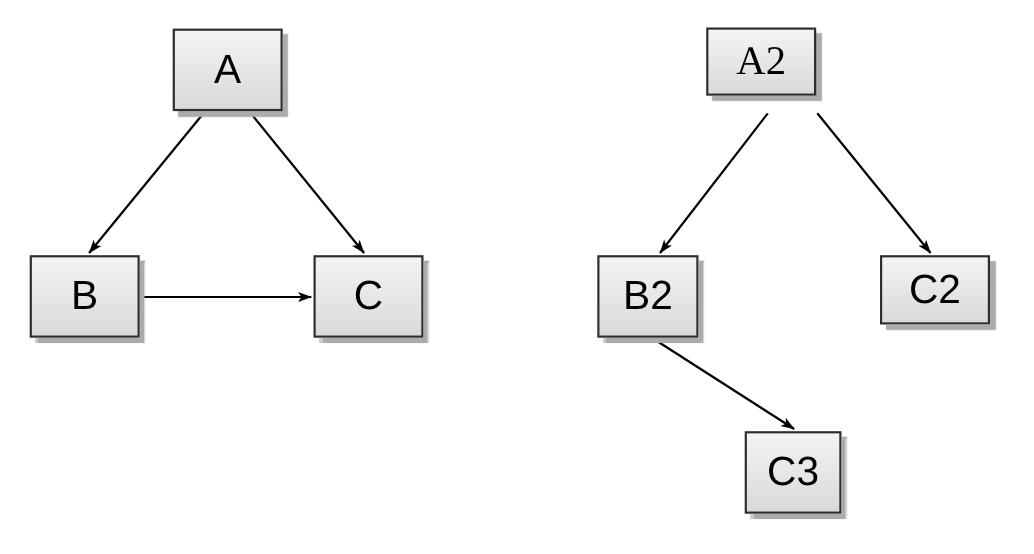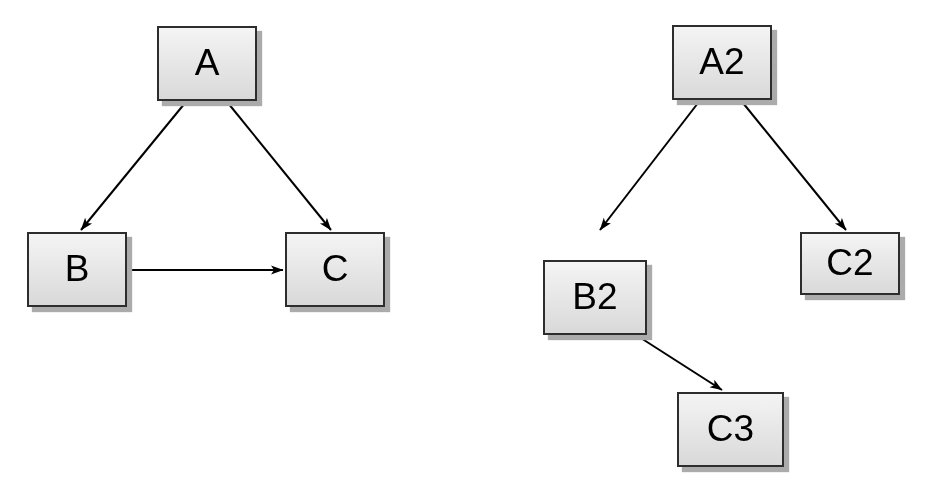--- a/index.html
+++ b/index.html
@@ -67,26 +67,26 @@
   <div id="nodes-layer">
       <div class="node" style="left: 157px; top: 26px; width: 100px; height: 75px;">
         <span class="node-label">A</span>
       </div>
       <div class="node" style="left: 27px; top: 232px; width: 100px; height: 75px;">
         <span class="node-label">B</span>
       </div>
       <div class="node" style="left: 285px; top: 232px; width: 100px; height: 75px;">
         <span class="node-label">C</span>
       </div>
-      <div class="node" style="left: 672px; top: 25px; width: 100px; height: 75px;">
+      <div class="node" style="left: 642px; top: 25px; width: 100px; height: 62px; font-family: Liberation Serif, serif;">
         <span class="node-label">A2</span>
       </div>
-      <div class="node" style="left: 543px; top: 232px; width: 104px; height: 75px; margin-top: 28px;">
+      <div class="node" style="left: 543px; top: 232px; width: 92px; height: 75px;">
         <span class="node-label">B2</span>
       </div>
       <div class="node" style="left: 800px; top: 232px; width: 100px; height: 63px;">
         <span class="node-label">C2</span>
       </div>
-      <div class="node" style="left: 677px; top: 392px; width: 107px; height: 75px;">
+      <div class="node" style="left: 677px; top: 392px; width: 88px; height: 75px;">
         <span class="node-label">C3</span>
       </div>
     </div>
 </div>
 
 </body></html>

